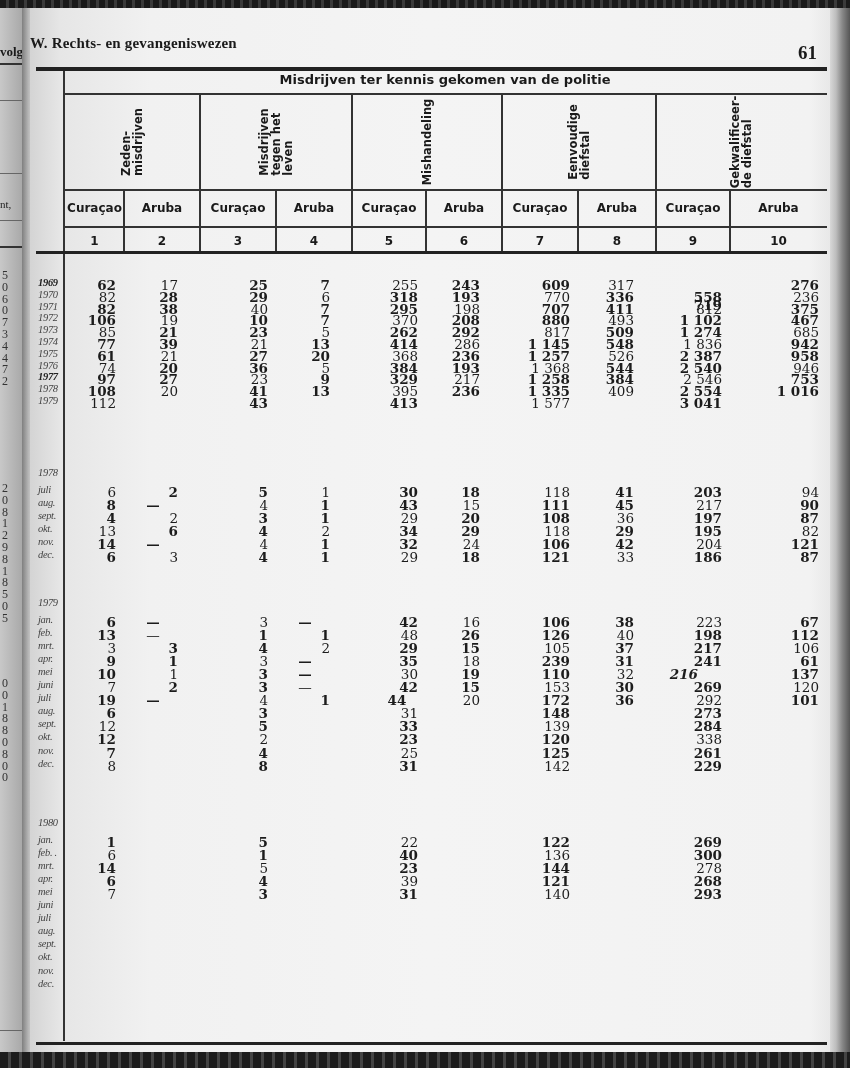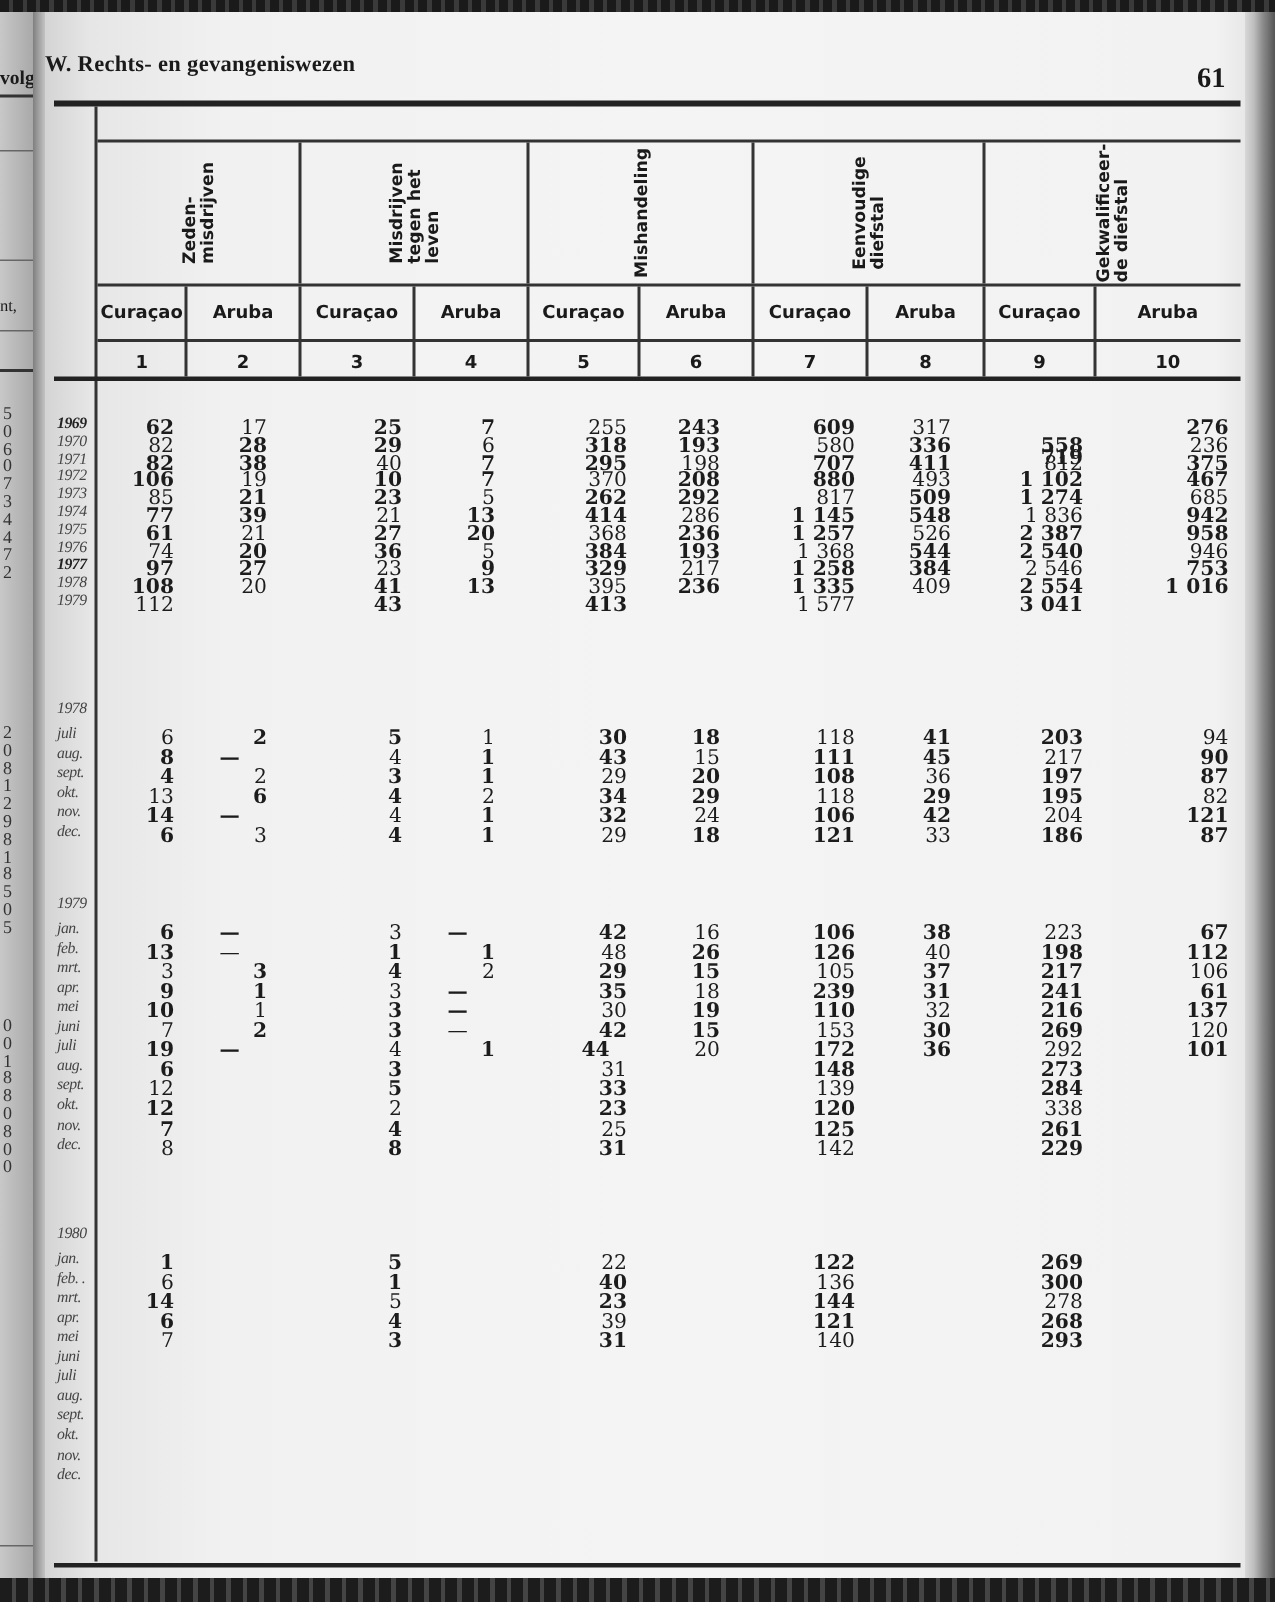--- a/index.html
+++ b/index.html
@@ -127,20 +127,21 @@
     </div>
   <div class="rule" style="top:1022px"></div>
 </div>
 <div class="gutter"></div>
 
 <div class="page">
   <div class="running-head">W. Rechts- en gevangeniswezen</div>
   <div class="page-number">61</div>
 
   <div class="thick-rule" style="top:59px"></div>
+  <div class="section-title">Misdrijven ter kennis gekomen van de politie</div>
   <div class="thin-rule" style="left:35px; width:762px; top:85px"></div>
 
   <div class="vline" style="left:33px; top:63px; height:970px"></div>
 
   <div id="cat-headers">
       <div class="rot-wrap" style="left: 35px; width: 135px;">
         <div class="rot">Zeden-
 misdrijven</div>
       </div>
       <div class="rot-wrap" style="left: 170px; width: 152px;">
@@ -201,21 +202,21 @@
       <div class="cell light" style="top: 271px; left: 548px; width: 56px;">317</div>
       <div class="cell" style="top: 271px; left: 626px; width: 66px; margin-top: 20px;">719</div>
       <div class="cell" style="top: 271px; left: 700px; width: 89px;">276</div>
       <div class="rowlabel" style="top: 280.8px;">1970</div>
       <div class="cell light" style="top: 282.8px; left: 35px; width: 51px;">82</div>
       <div class="cell" style="top: 282.8px; left: 94px; width: 54px;">28</div>
       <div class="cell" style="top: 282.8px; left: 170px; width: 68px;">29</div>
       <div class="cell light" style="top: 282.8px; left: 246px; width: 54px;">6</div>
       <div class="cell" style="top: 282.8px; left: 322px; width: 66px;">318</div>
       <div class="cell" style="top: 282.8px; left: 396px; width: 54px;">193</div>
-      <div class="cell light" style="top: 282.8px; left: 472px; width: 68px;">580</div>
+      <div class="cell light" style="top: 282.8px; left: 472px; width: 68px;">770</div>
       <div class="cell" style="top: 282.8px; left: 548px; width: 56px;">336</div>
       <div class="cell" style="top: 282.8px; left: 626px; width: 66px;">558</div>
       <div class="cell light" style="top: 282.8px; left: 700px; width: 89px;">236</div>
       <div class="rowlabel" style="top: 292.6px;">1971</div>
       <div class="cell" style="top: 294.6px; left: 35px; width: 51px;">82</div>
       <div class="cell" style="top: 294.6px; left: 94px; width: 54px;">38</div>
       <div class="cell light" style="top: 294.6px; left: 170px; width: 68px;">40</div>
       <div class="cell" style="top: 294.6px; left: 246px; width: 54px;">7</div>
       <div class="cell" style="top: 294.6px; left: 322px; width: 66px;">295</div>
       <div class="cell light" style="top: 294.6px; left: 396px; width: 54px;">198</div>
@@ -420,21 +421,21 @@
       <div class="cell" style="top: 647.15px; left: 700px; width: 89px;">61</div>
       <div class="rowlabel" style="top: 658.2px;">mei</div>
       <div class="cell" style="top: 660.2px; left: 35px; width: 51px;">10</div>
       <div class="cell light" style="top: 660.2px; left: 94px; width: 54px;">1</div>
       <div class="cell" style="top: 660.2px; left: 170px; width: 68px;">3</div>
       <div class="cell" style="top: 660.2px; left: 246px; width: 58px; text-align: center;">—</div>
       <div class="cell light" style="top: 660.2px; left: 322px; width: 66px;">30</div>
       <div class="cell" style="top: 660.2px; left: 396px; width: 54px;">19</div>
       <div class="cell" style="top: 660.2px; left: 472px; width: 68px;">110</div>
       <div class="cell light" style="top: 660.2px; left: 548px; width: 56px;">32</div>
-      <div class="cell" style="top: 660.2px; left: 626px; width: 66px;">216</div>
+      <div class="cell" style="top: 660.2px; left: 602px; width: 66px; font-style: italic;">216</div>
       <div class="cell" style="top: 660.2px; left: 700px; width: 89px;">137</div>
       <div class="rowlabel" style="top: 671.25px;">juni</div>
       <div class="cell light" style="top: 673.25px; left: 35px; width: 51px;">7</div>
       <div class="cell" style="top: 673.25px; left: 94px; width: 54px;">2</div>
       <div class="cell" style="top: 673.25px; left: 170px; width: 68px;">3</div>
       <div class="cell light" style="top: 673.25px; left: 246px; width: 58px; text-align: center;">—</div>
       <div class="cell" style="top: 673.25px; left: 322px; width: 66px;">42</div>
       <div class="cell" style="top: 673.25px; left: 396px; width: 54px;">15</div>
       <div class="cell light" style="top: 673.25px; left: 472px; width: 68px;">153</div>
       <div class="cell" style="top: 673.25px; left: 548px; width: 56px;">30</div>

